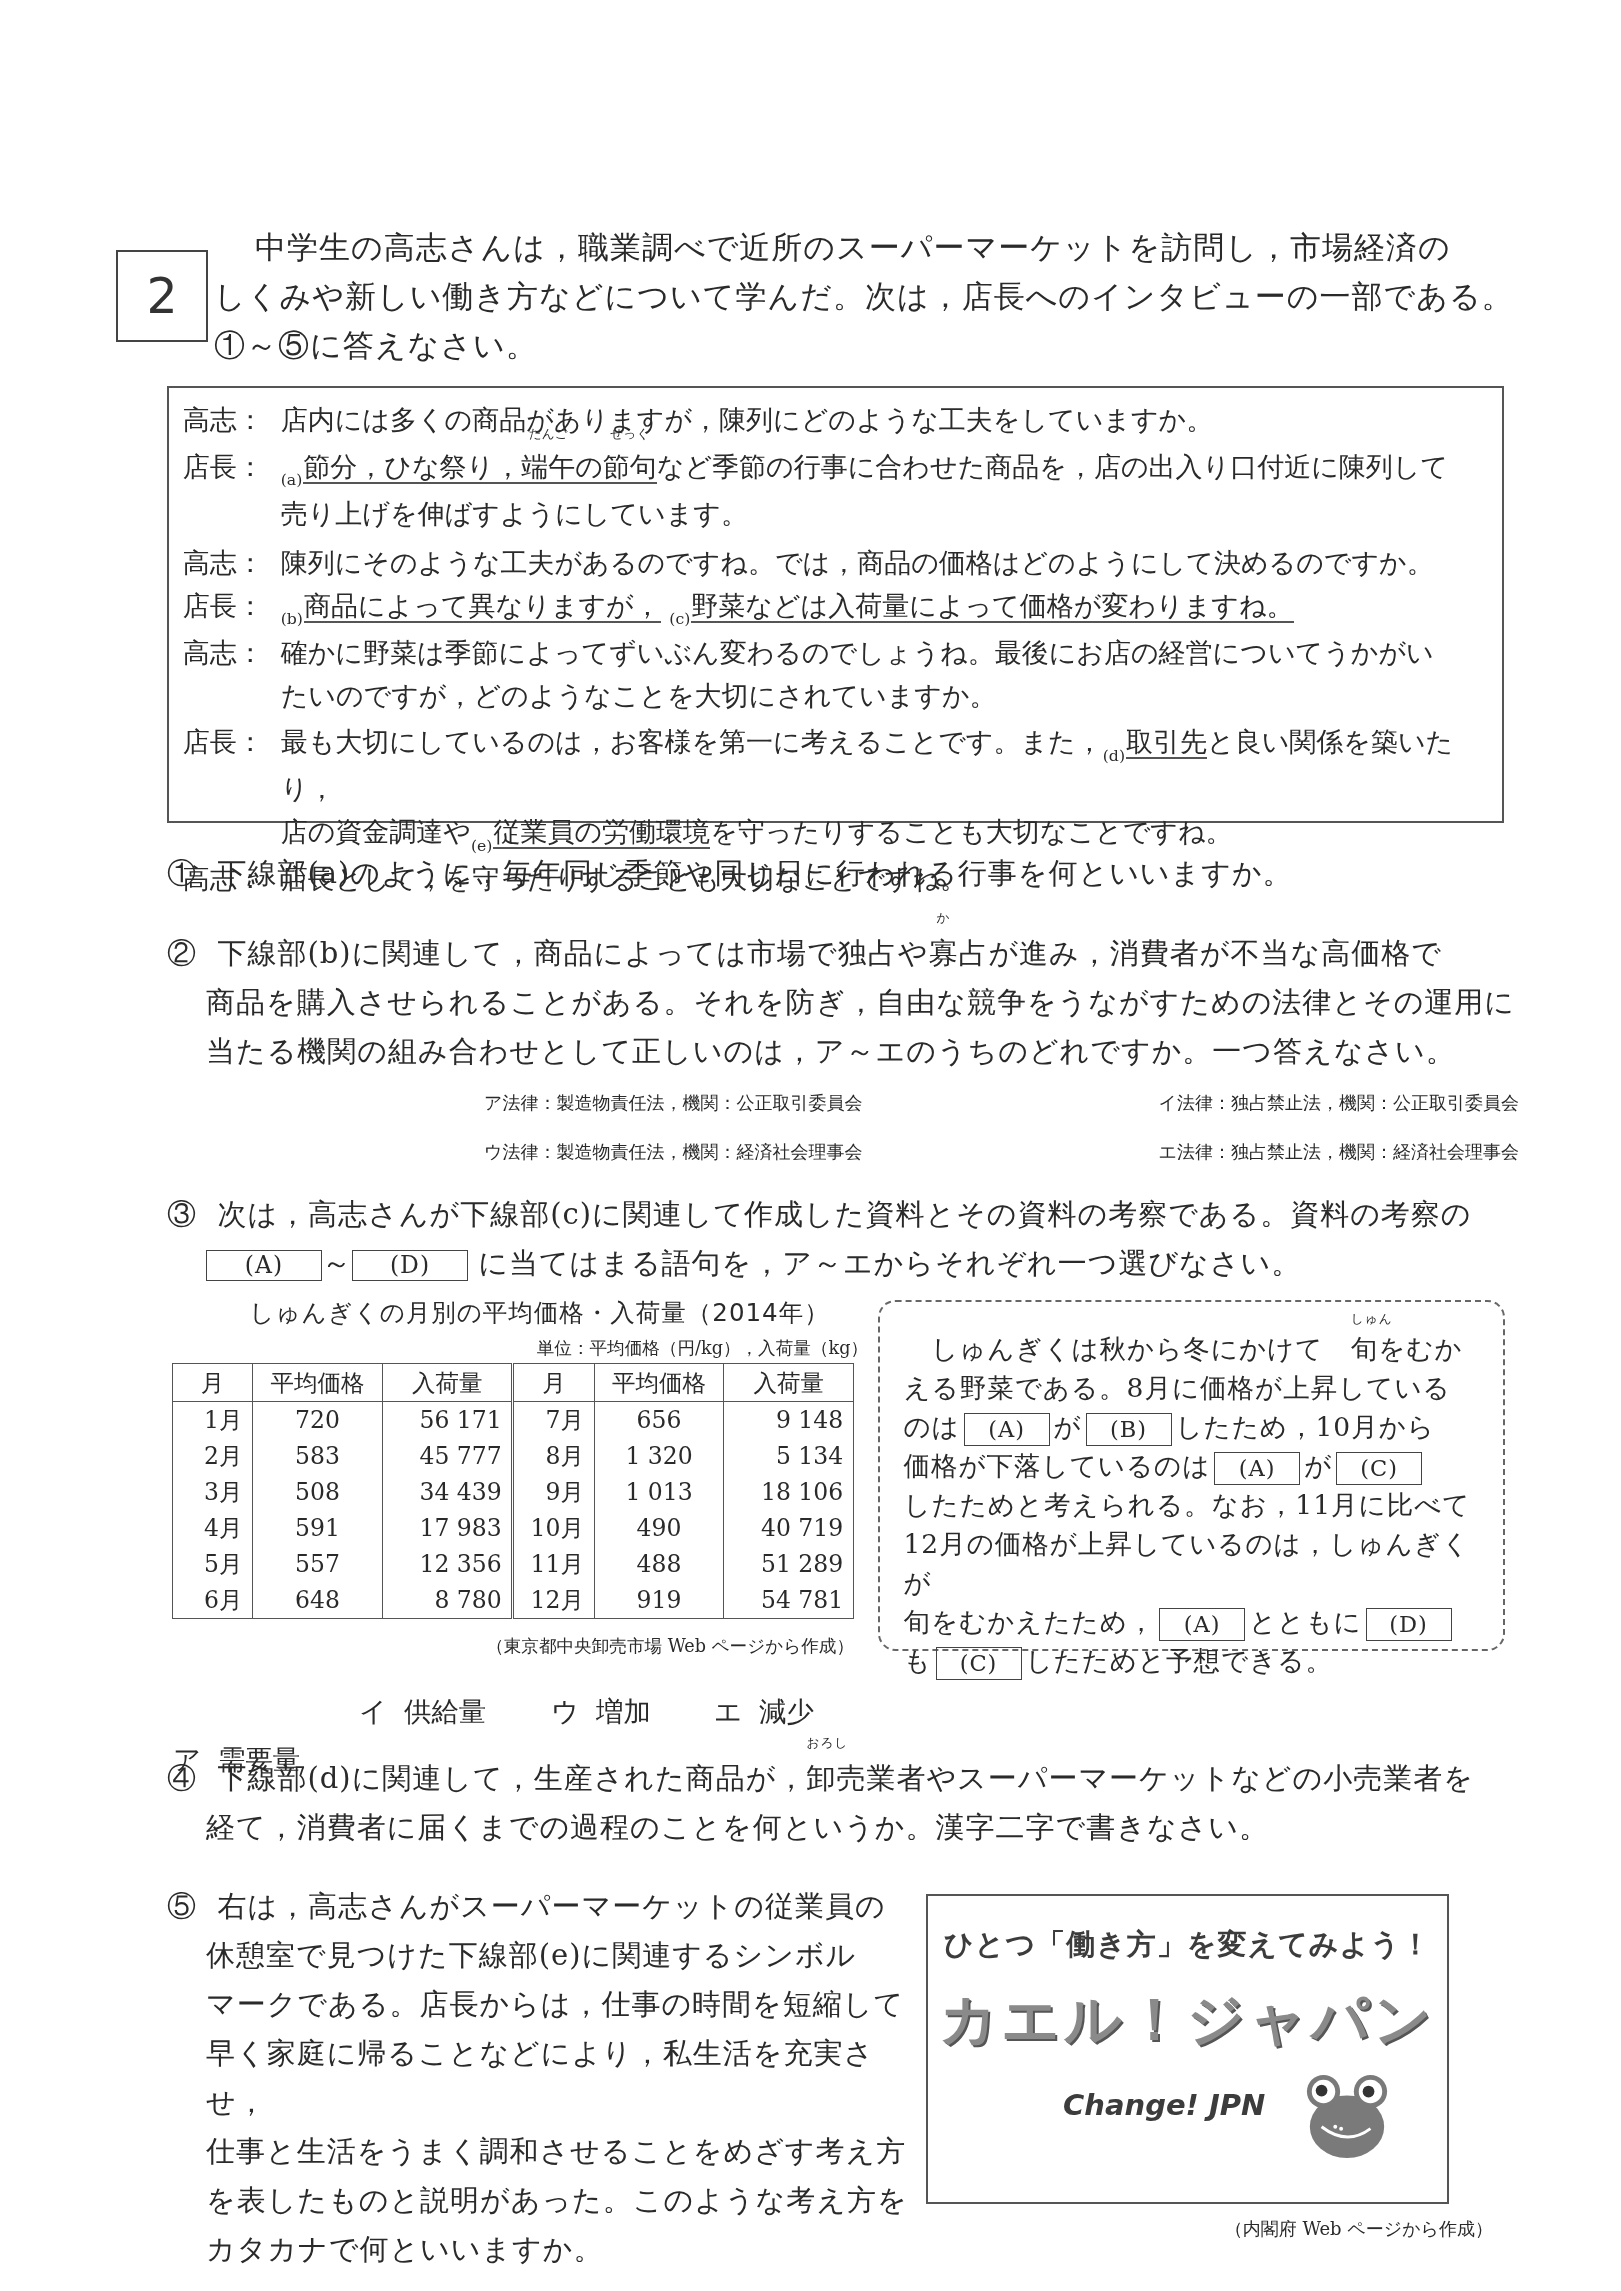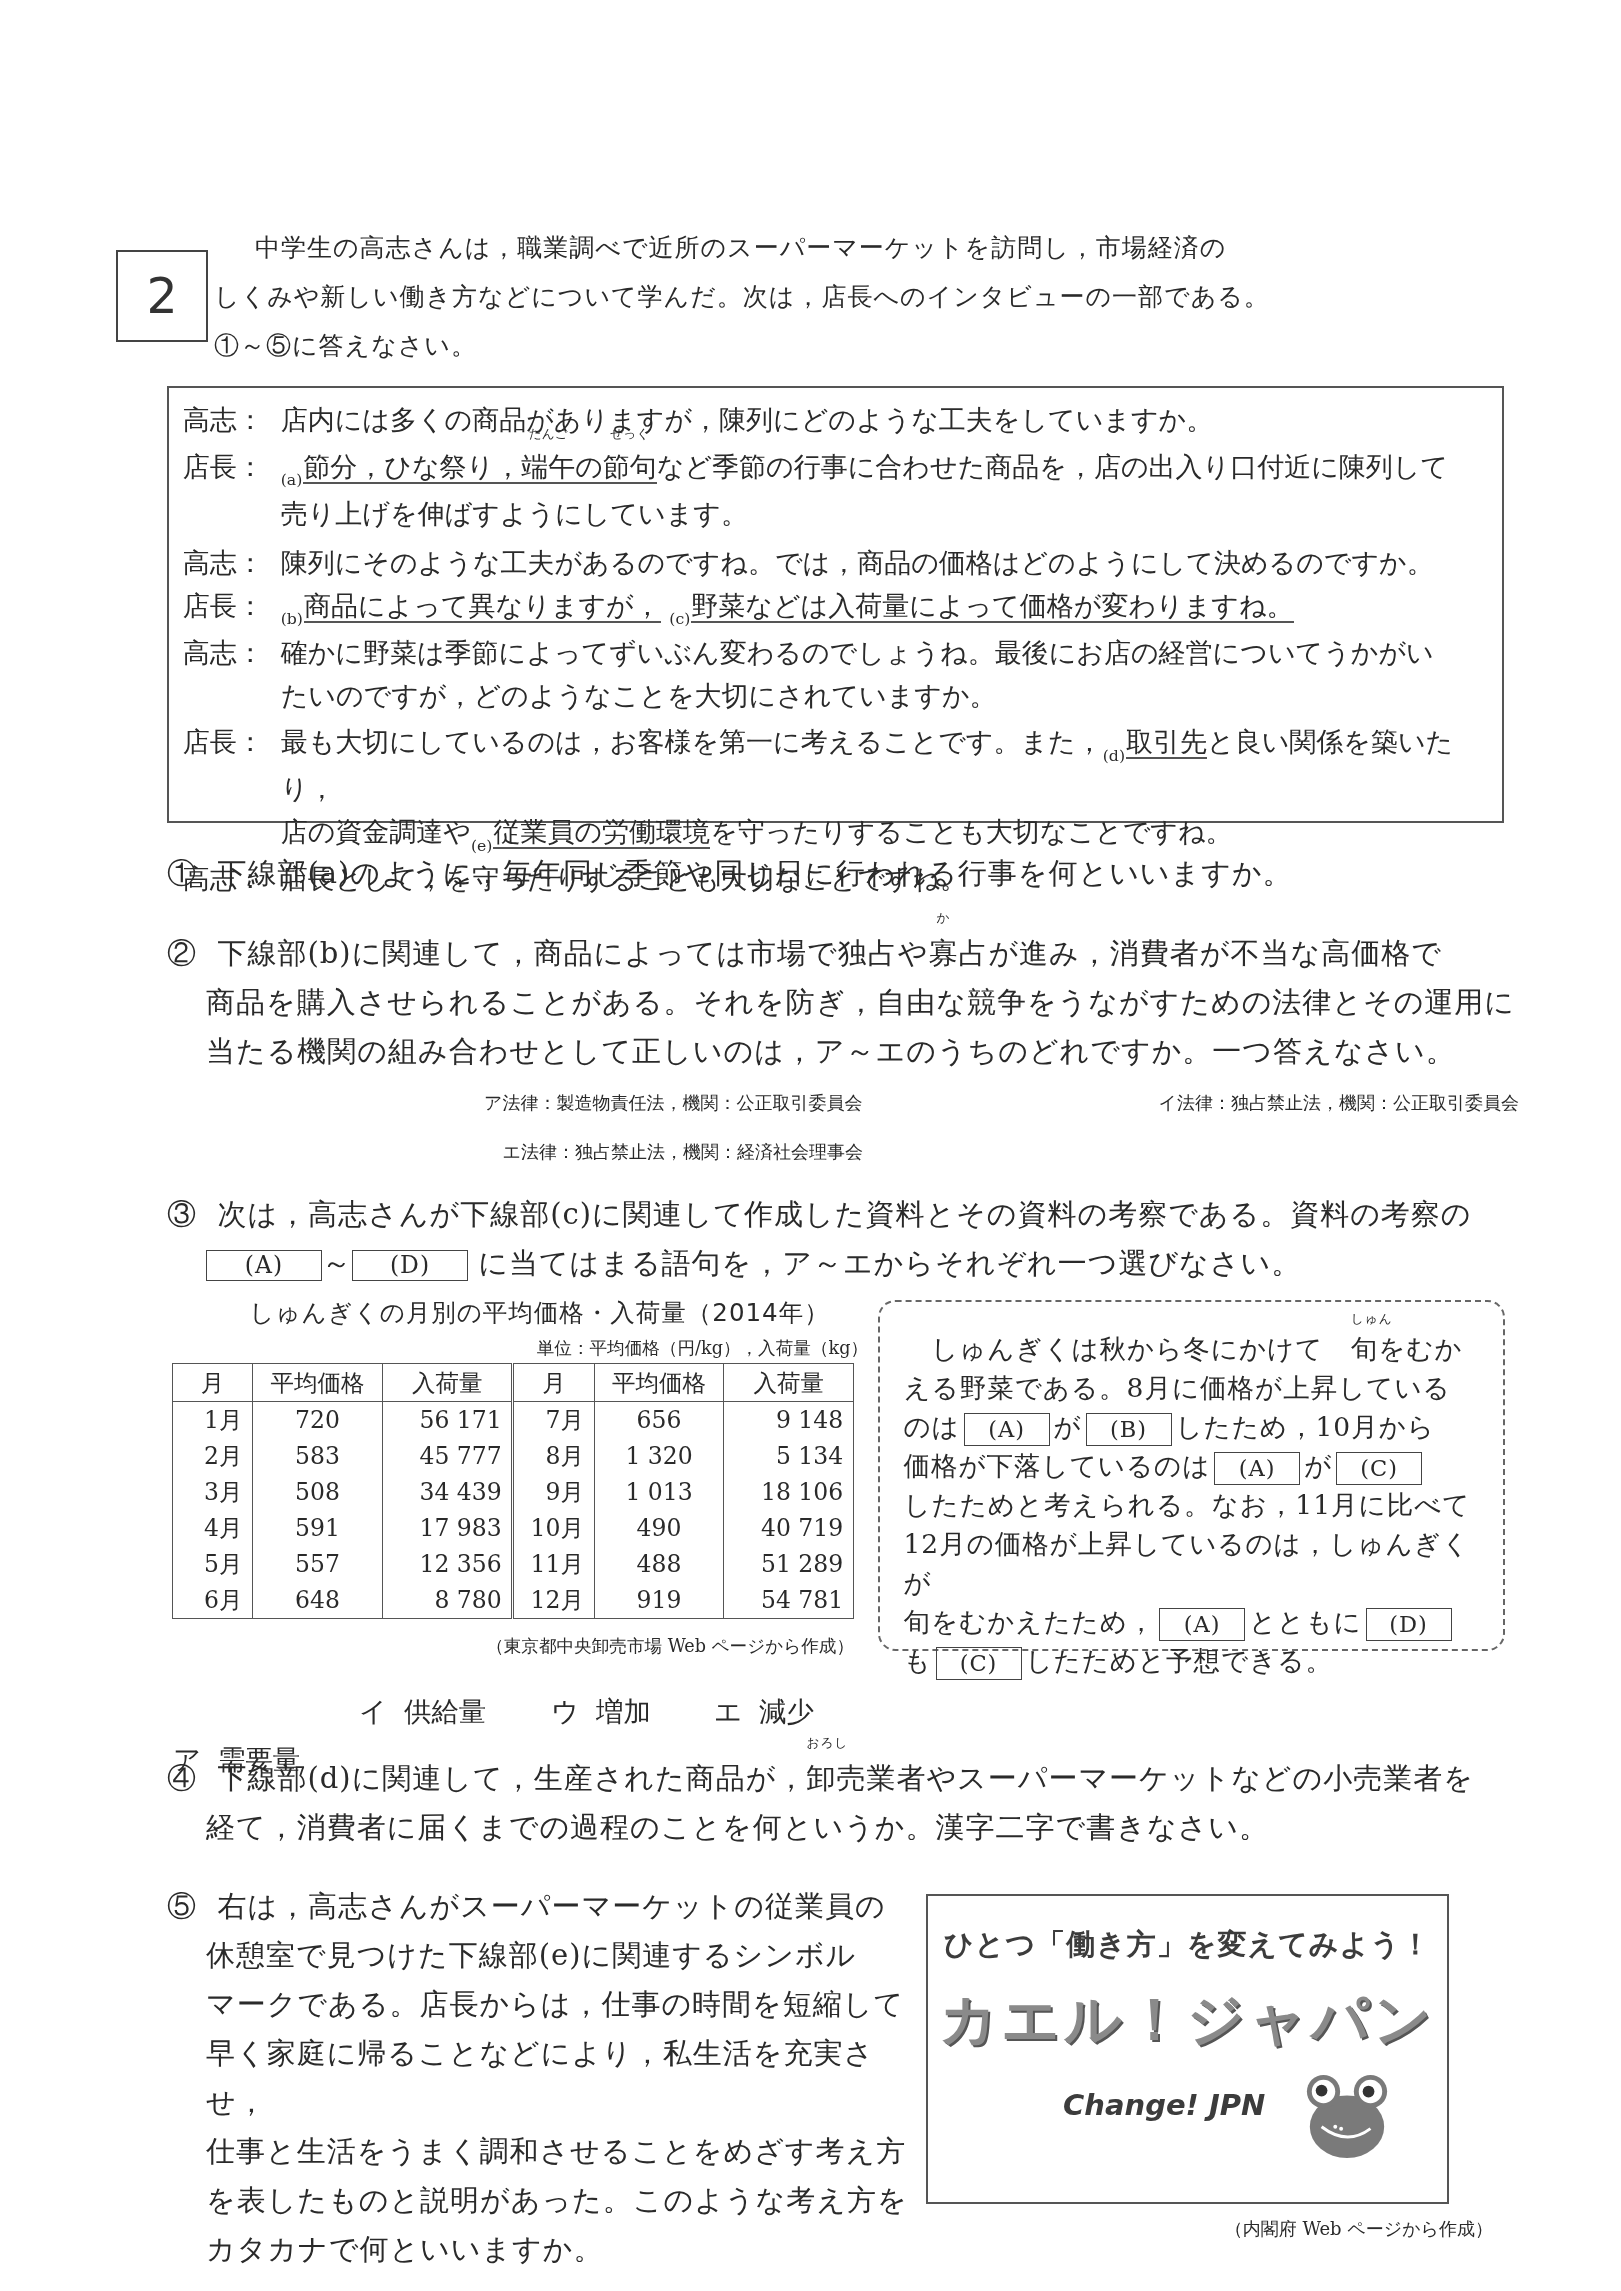--- a/index.html
+++ b/index.html
@@ -6,21 +6,21 @@
   body {
     width:1621px; height:2292px; position:relative; overflow:hidden;
     font-family:"DejaVu Serif","Liberation Serif",serif; color:#2a2a2a;
   }
   .abs { position:absolute; }
   .qnum-box {
     left:116px; top:250px; width:88px; height:88px; border:2px solid #444;
     display:flex; align-items:center; justify-content:center;
     font-family:"DejaVu Sans","Liberation Sans",sans-serif; font-size:49px; color:#333;
   }
-  .intro { left:214px; top:223px; width:1304px; font-size:25px; line-height:49px; letter-spacing:1px; }
+  .intro { left:214px; top:223px; width:1304px; font-size:31px; line-height:49px; letter-spacing:1px; }
   .intro p { margin:0; }
   .indent { text-indent:41px; }
 
   .dialog {
     left:167px; top:386px; width:1337px; height:437px;
     border:2px solid #555; box-sizing:border-box; padding:9.8px 0 0 13.7px;
     font-size:27px; line-height:43px;
   }
   .dl { display:flex; position:relative; }
   .dl .spk { width:98px; flex:none; white-space:nowrap; }
@@ -150,20 +150,21 @@
   <p><span>②</span>&nbsp;&nbsp;<span>下線部(b)に関連して，商品によっては市場で独占や</span><span class="ruby-wrap"><span class="ruby">か</span><span>寡</span></span><span>占が進み，消費者が不当な高価格で</span></p>
   <p class="cont">商品を購入させられることがある。それを防ぎ，自由な競争をうながすための法律とその運用に</p>
   <p class="cont">当たる機関の組み合わせとして正しいのは，ア～エのうちのどれですか。一つ答えなさい。</p>
 </div>
 <div class="abs choices2">
   <div class="row">
     <div class="cell"><span class="kana">ア</span><span>法律：製造物責任法，機関：公正取引委員会</span></div>
     <div class="cell"><span class="kana">イ</span><span>法律：独占禁止法，機関：公正取引委員会</span></div>
   </div>
   <div class="row">
+    <div class="cell"><span class="kana">ウ</span><span>法律：製造物責任法，機関：経済社会理事会</span></div>
     <div class="cell"><span class="kana">エ</span><span>法律：独占禁止法，機関：経済社会理事会</span></div>
   </div>
 </div>
 
 <div class="abs q q3">
   <p><span>③</span>&nbsp;&nbsp;<span>次は，高志さんが下線部(c)に関連して作成した資料とその資料の考察である。資料の考察の</span></p>
   <p class="cont"><span class="blank">(A)</span><span>～</span><span class="blank">(D)</span>&nbsp;<span>に当てはまる語句を，ア～エからそれぞれ一つ選びなさい。</span></p>
 </div>
 
 <div class="abs tbl-title">しゅんぎくの月別の平均価格・入荷量（2014年）</div>

